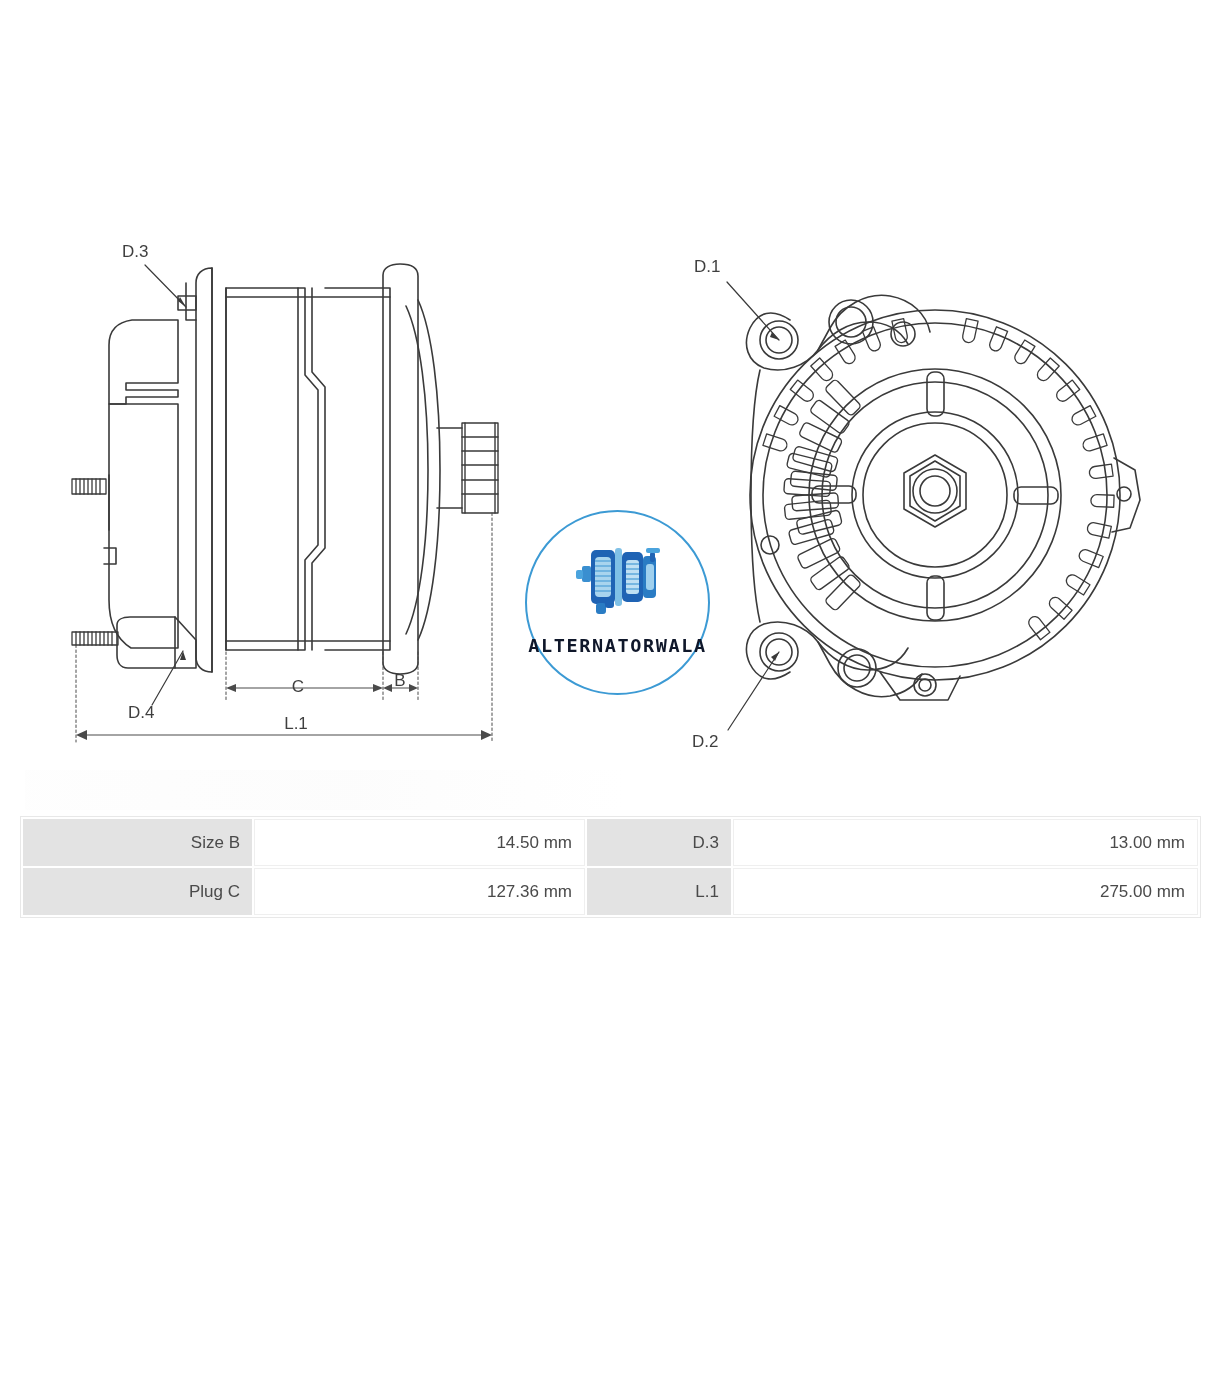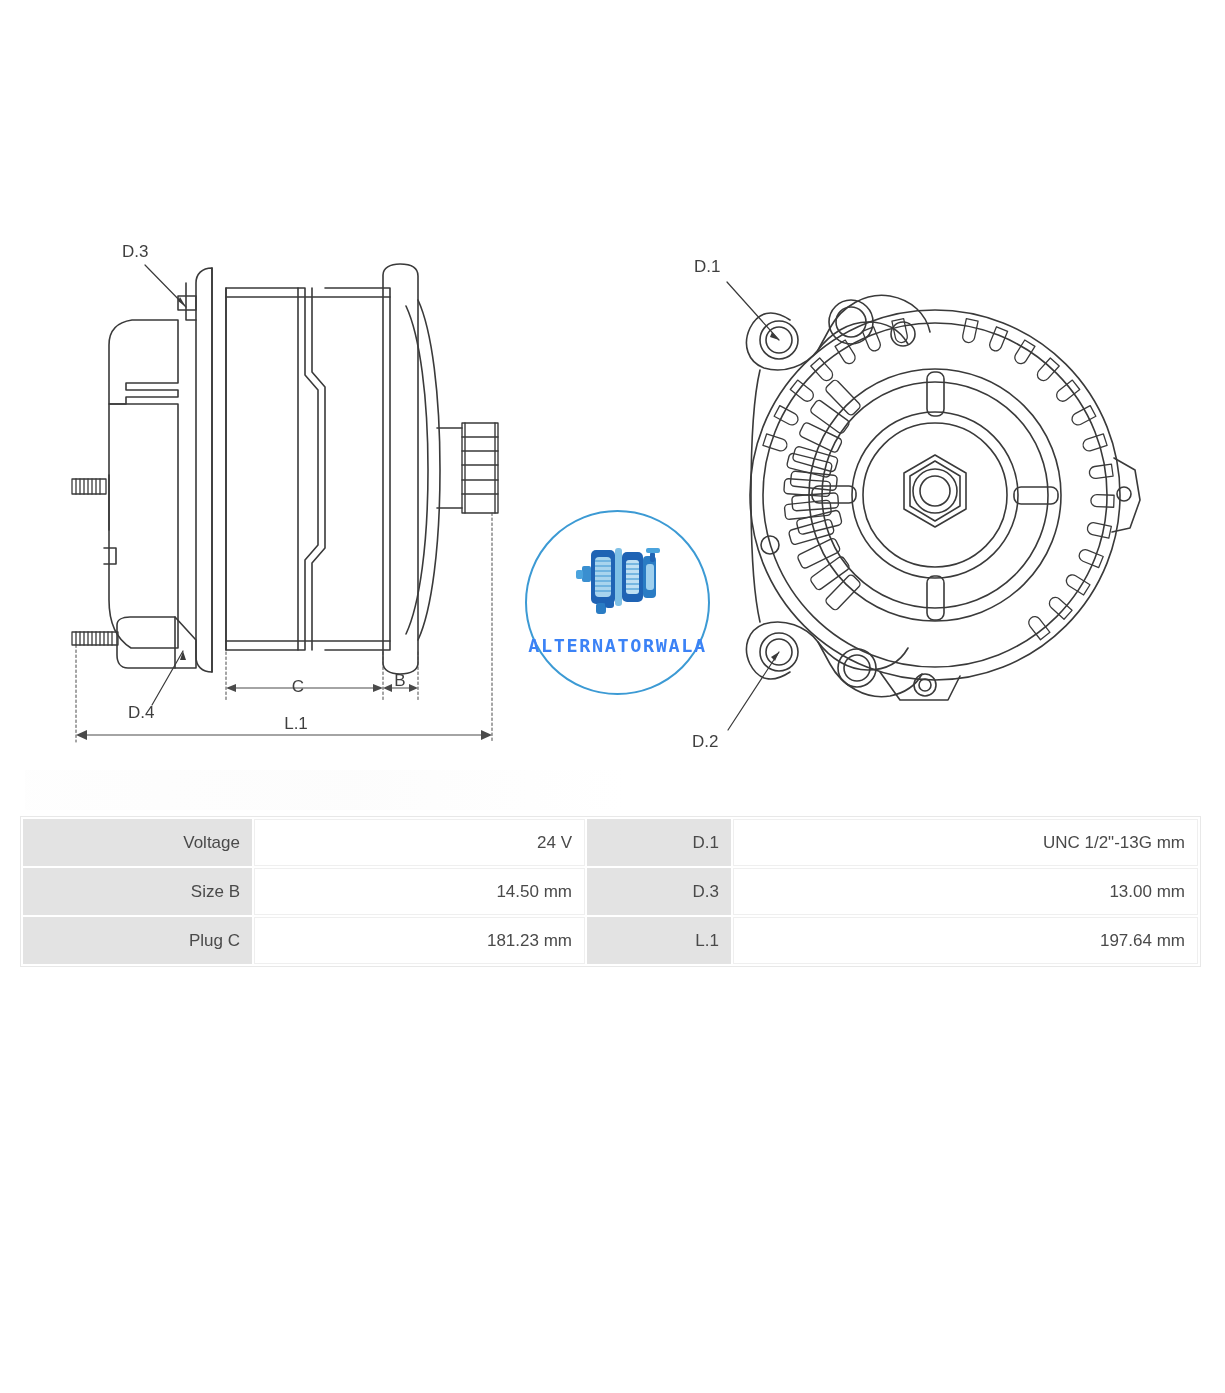--- a/index.html
+++ b/index.html
@@ -33,21 +33,21 @@
     position:absolute;
     left:50%;top:30px;
     transform:translateX(-50%);
     width:92px;height:78px;
   }
   .logo-text{
     position:absolute;
     left:0;right:0;
     top:125px;
     text-align:center;
-    color:#3b82f6;
+    color:#0f172a;
     font-size:18.5px;
     font-weight:700;
     letter-spacing:1.6px;
     font-family:"DejaVu Sans Mono","Liberation Mono",monospace;
     white-space:nowrap;
   }
 
   
   .spec-table{
     position:absolute;
@@ -398,33 +398,27 @@
       </g>
     </svg>
     <div class="logo-text">ALTERNATORWALA</div>
   </div>
 
   <div class="ghost"></div>
 
   <table class="spec-table">
     <tbody>
       <tr>
-        <td class="lbl">Voltage</td>
-        <td class="val">24 V</td>
-        <td class="lbl2">D.1</td>
-        <td class="val2">UNC 1/2"-13G mm</td>
-      </tr>
-      <tr>
         <td class="lbl">Size B</td>
         <td class="val">14.50 mm</td>
         <td class="lbl2">D.3</td>
         <td class="val2">13.00 mm</td>
       </tr>
       <tr>
         <td class="lbl">Plug C</td>
-        <td class="val">181.23 mm</td>
+        <td class="val">127.36 mm</td>
         <td class="lbl2">L.1</td>
-        <td class="val2">197.64 mm</td>
+        <td class="val2">275.00 mm</td>
       </tr>
     </tbody>
   </table>
 
 </div>
 
 </body></html>

